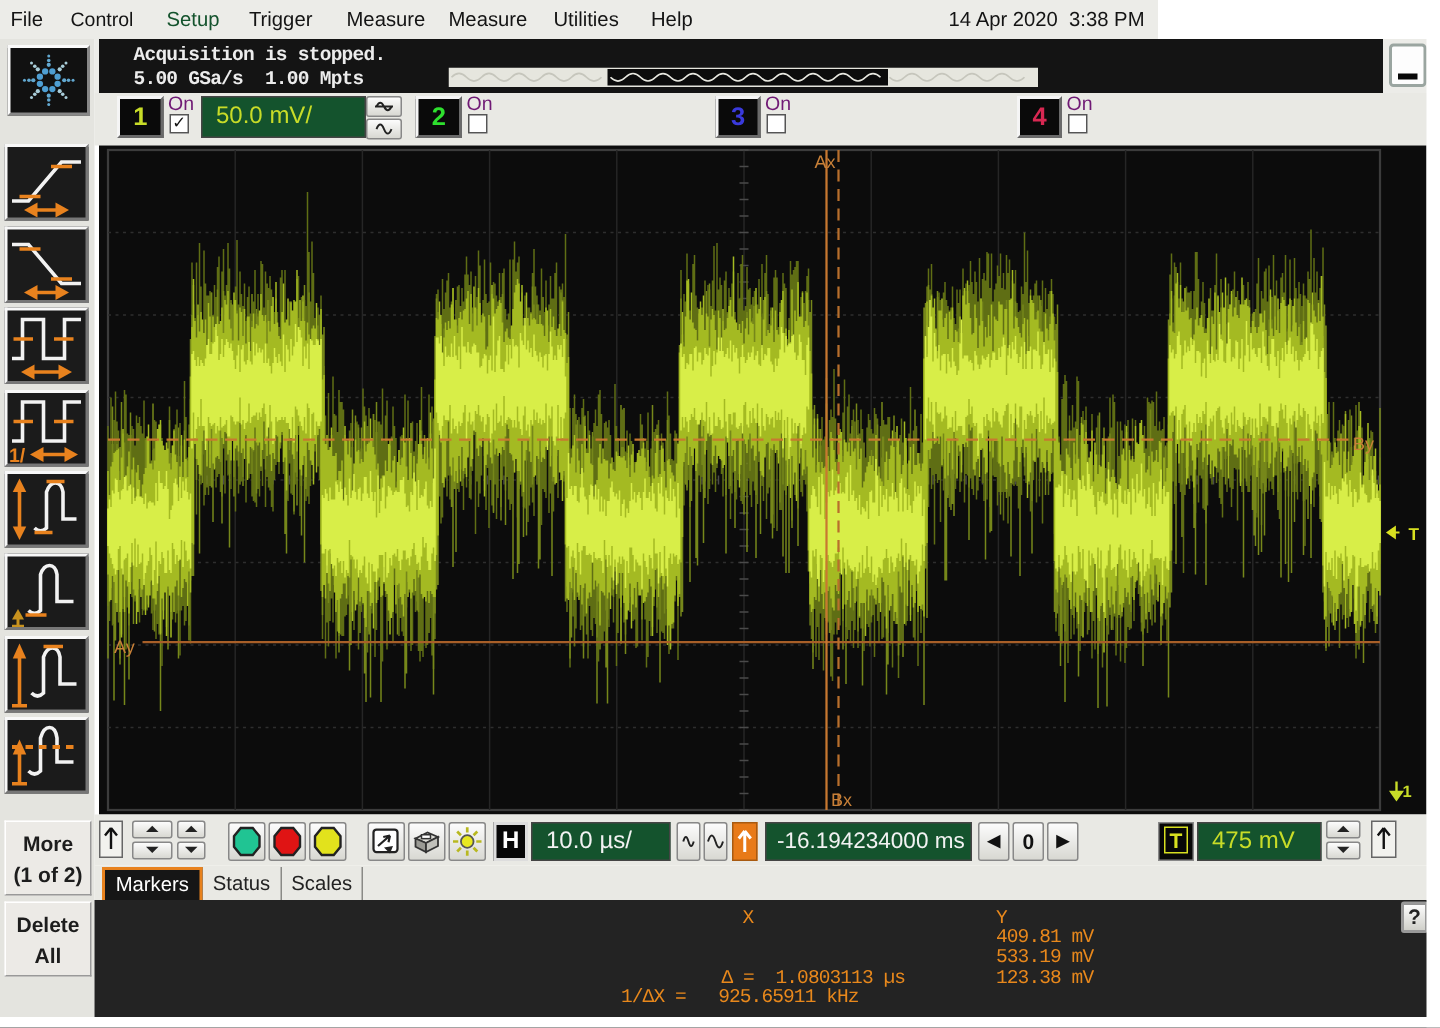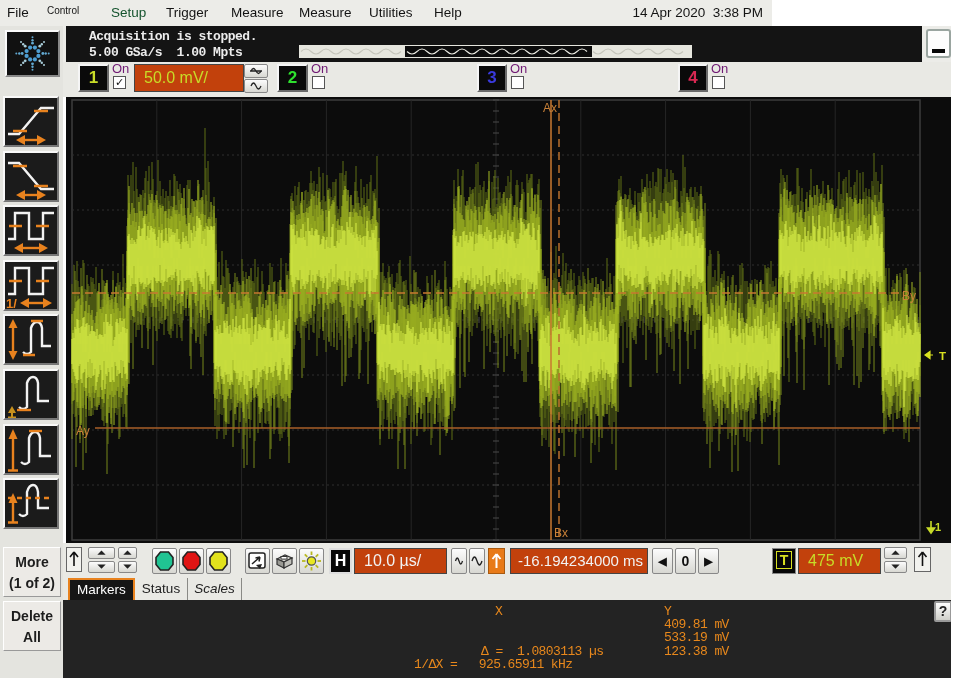--- a/index.html
+++ b/index.html
@@ -1,31 +1,31 @@
 <!DOCTYPE html>
 <html><head><meta charset="utf-8">
 <style>
 * { margin:0; padding:0; box-sizing:border-box; }
 html,body { width:960px; height:685px; }
 body { font-family:"Liberation Sans",sans-serif; background:#fff; position:relative; overflow:hidden; }
 .abs { position:absolute; }
-.blackbox { background:#c2410c; color:#fff; border:1px solid #444; }
+.blackbox { background:#14532d; color:#fff; border:1px solid #444; }
 .ck { width:13px; height:13px; background:#fff; border:1px solid #555; font-size:11px; line-height:11px; text-align:center; color:#111; }
 .chbtn { background:#0a0a0a; text-align:center; font-weight:bold; font-size:17px; line-height:24px;
   border-top:2px solid #f5f5f5; border-left:2px solid #f5f5f5; border-right:2px solid #6a6a6a; border-bottom:2px solid #6a6a6a; }
 .onlbl { font-size:13px; color:#701a75; }
 .iconbtn { left:3px; width:56px; background:#1b1b1b; border-top:2px solid #f8f8f8; border-left:2px solid #f8f8f8; border-right:2px solid #777; border-bottom:2px solid #777; }
 .cbtn { background:linear-gradient(#fcfcfc,#d8d8d2); border:1px solid #888; border-radius:2px; }
 .mono { font-family:"Liberation Mono",monospace;margin-left:18px; }
 </style></head>
 <body>
 
 <div class="abs" style="left:0;top:0;width:772px;height:26px;background:#ecece8;">
 <span class="abs" style="left:7px;top:5px;font-size:13.5px;color:#141414;">File</span>
-    <span class="abs" style="left:47px;top:5px;font-size:10px;color:#141414;">Control</span>
+    <span class="abs" style="left:47px;top:5px;font-size:13px;color:#141414;">Control</span>
     <span class="abs" style="left:111px;top:5px;font-size:13.5px;color:#14532d;">Setup</span>
     <span class="abs" style="left:166px;top:5px;font-size:13.5px;color:#141414;">Trigger</span>
     <span class="abs" style="left:231px;top:5px;font-size:13.5px;color:#141414;">Measure</span>
     <span class="abs" style="left:299px;top:5px;font-size:13.5px;color:#141414;">Measure</span>
     <span class="abs" style="left:369px;top:5px;font-size:13.5px;color:#141414;">Utilities</span>
     <span class="abs" style="left:434px;top:5px;font-size:13.5px;color:#141414;">Help</span>
   <span class="abs" style="right:9px;top:5px;font-size:13.5px;color:#141414;">14 Apr 2020&nbsp; 3:38 PM</span>
 </div>
 
 <div class="abs" style="left:0;top:26px;width:63px;height:652px;background:#e4e4df;"></div>
@@ -446,21 +446,21 @@
     </svg>
   </div>
 <div class="abs" style="left:914px;top:547px;width:17px;height:25px;background:#f2f2ee;border:1px solid #666;">
     <svg width="15" height="23" viewBox="0 0 15 23" style="display:block">
       <path d="M7.5 4 V18 M7.5 4 l-4 5 M7.5 4 l4 5" stroke="#111" stroke-width="1.6" fill="none"></path>
     </svg>
   </div>
 <div class="abs" style="left:63px;top:577px;width:897px;height:23px;background:#e9e9e4;"></div>
 <div class="abs" style="left:68px;top:578px;width:67px;height:22px;background:#161616;border:2px solid #e8821e;border-bottom:none;color:#fff;font-size:13.5px;text-align:center;line-height:19px;">Markers</div>
 <div class="abs" style="left:135px;top:578px;width:53px;height:22px;color:#222;font-size:13.5px;text-align:center;line-height:21px;border-right:1px solid #8a8a86;">Status</div>
-<div class="abs" style="left:188px;top:578px;width:54px;height:22px;color:#222;font-size:13.5px;text-align:center;line-height:21px;border-right:1px solid #8a8a86;font-style:italic;">Scales</div>
+<div class="abs" style="left:188px;top:578px;width:54px;height:22px;color:#222;font-size:13.5px;text-align:center;line-height:21px;border-right:1px solid #8a8a86;">Scales</div>
 
 <div class="abs" style="left:63px;top:600px;width:897px;height:78px;background:#232323;"></div>
 <div class="abs mono" style="left:66px;top:603px;width:885px;height:75px;font-size:13px;line-height:13px;color:#e8881c;letter-spacing:-0.6px;white-space:pre;">
 <div style="position:absolute;left:411px;top:2px;">X</div><div style="position:absolute;left:580px;top:2px;">Y</div>
 <div style="position:absolute;left:580px;top:15px;">409.81 mV</div>
 <div style="position:absolute;left:580px;top:28px;">533.19 mV</div>
 <div style="position:absolute;left:397px;top:42px;">Δ =  1.0803113 µs</div><div style="position:absolute;left:580px;top:42px;">123.38 mV</div>
 <div style="position:absolute;left:330px;top:55px;">1/ΔX =   925.65911 kHz</div>
 </div>
 <div class="abs" style="left:934px;top:601px;width:18px;height:21px;background:linear-gradient(#fdfdfd,#d0d0ca);border:2px solid #999;border-radius:2px;color:#222;font-size:14px;font-weight:bold;text-align:center;line-height:17px;">?</div>

